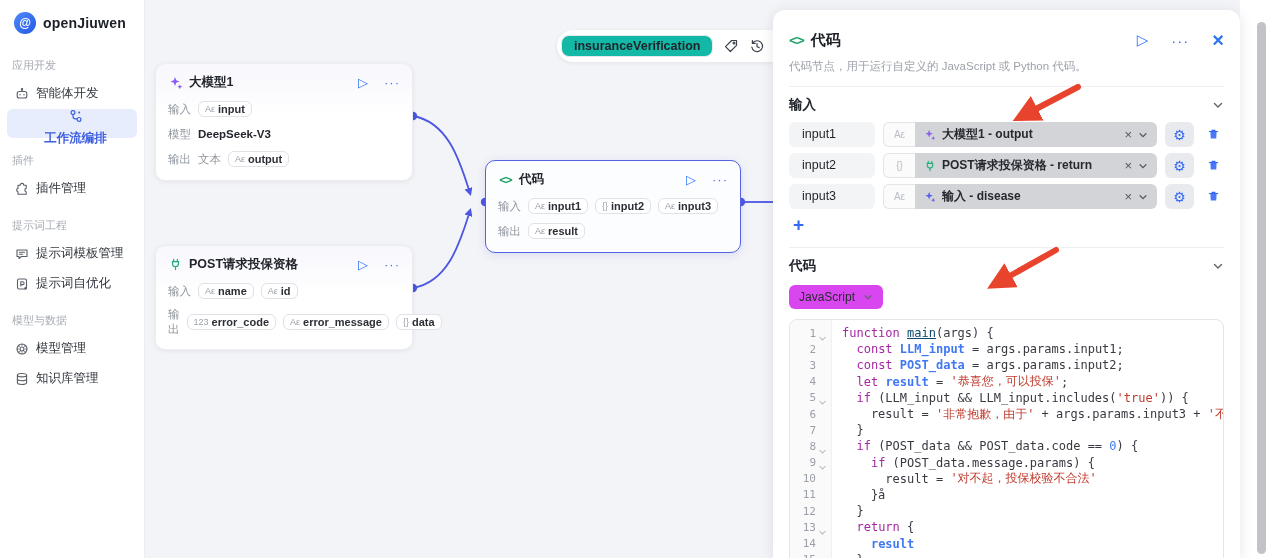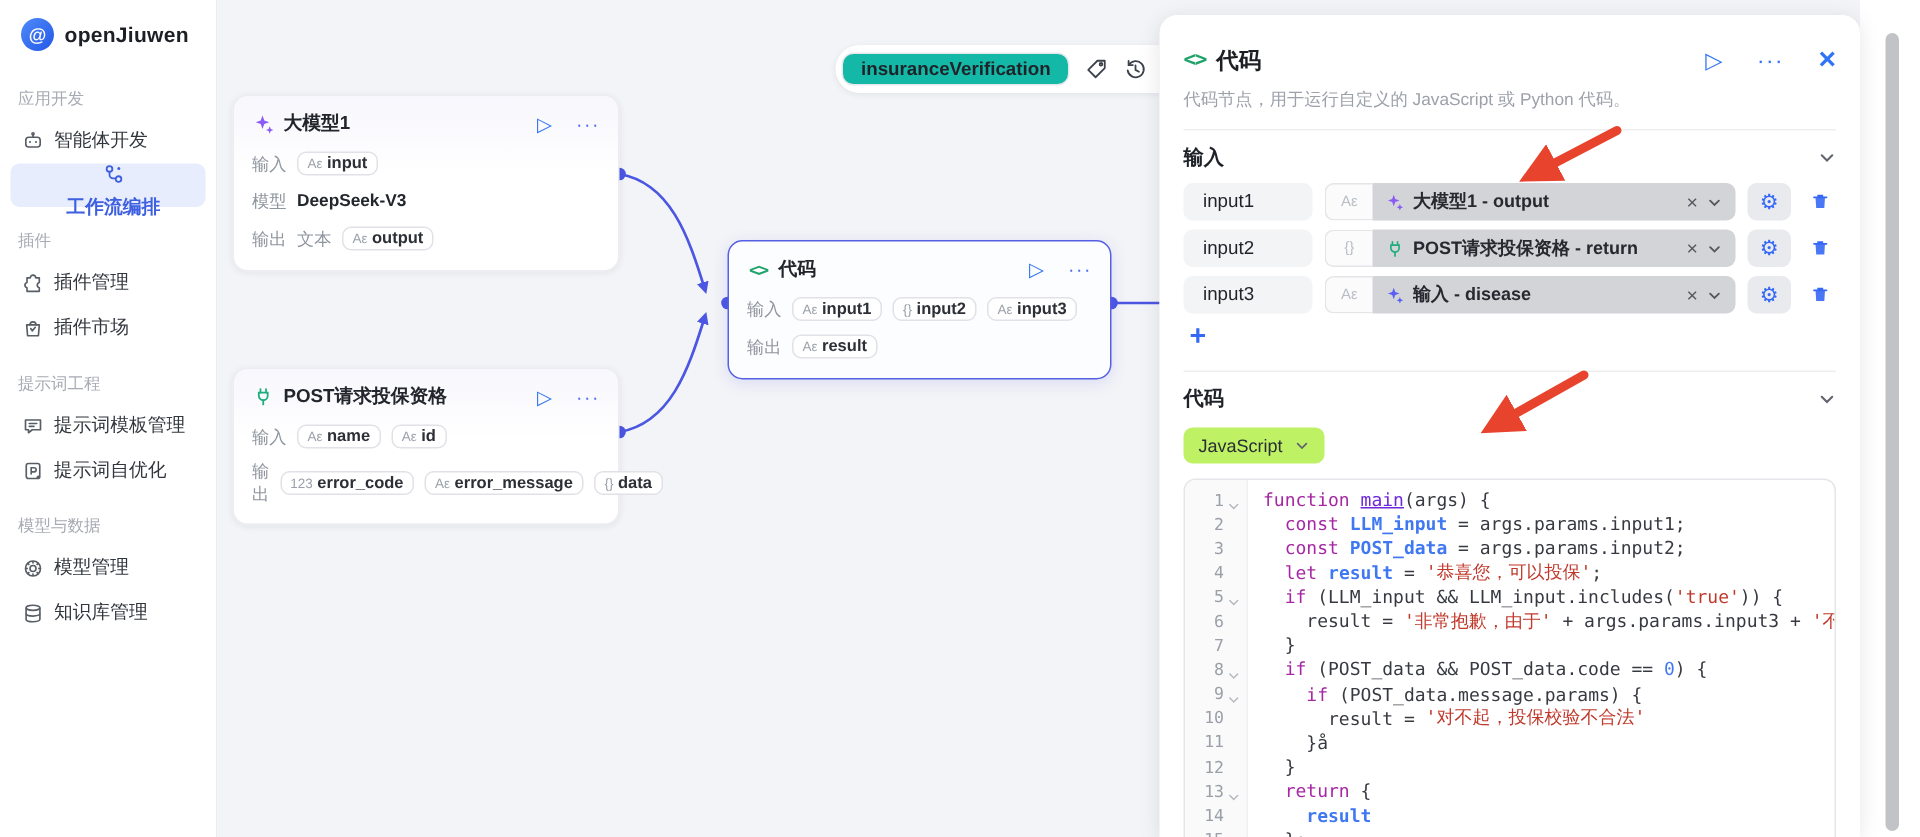--- a/index.html
+++ b/index.html
@@ -79,35 +79,35 @@
     overflow:hidden; }
   .val-x { color:#55585f; font-size:13px; line-height:1; cursor:pointer; }
   .val-chev { color:#55585f; }
   .gear-btn { width:29px; height:25px; background:#e8eaee; border-radius:6px; display:flex;
     align-items:center; justify-content:center; color:#3568f5; font-size:14px; cursor:pointer; }
   .trash-btn { width:22px; display:flex; align-items:center; justify-content:center;
     color:#3568f5; cursor:pointer; }
   .add-btn { color:#3568f5; font-size:19px; font-weight:bold; margin:6px 0 4px 4px;
     cursor:pointer; width:20px; line-height:20px; }
 
-  .lang-select { display:inline-flex; align-items:center; gap:8px; background:#bef264;
+  .lang-select { display:inline-flex; align-items:center; gap:8px; background:#d946ef;
     border-radius:6px; padding:5px 10px; font-size:12px; color:#2a2d33; cursor:pointer; margin-top:2px; }
 
   .editor { margin-top:10px; border:1px solid #e5e6ea; border-radius:8px; height:265px;
     display:flex; overflow:hidden; background:#fff; }
   .gutter { width:42px; background:#fafafa; border-right:1px solid #eff0f2; padding-top:5px; }
   .codecol { flex:1; padding:5px 0 0 10px; overflow:hidden; }
   .gl { height:16.2px; display:flex; align-items:center; justify-content:flex-end;
     padding-right:4px; gap:2px; }
   .gl .num { font-size:11px; color:#9ba0a8; font-family:"DejaVu Sans Mono",monospace; }
   .gl .fold { width:9px; height:9px; color:#b6bac0; }
   .gl .nofold { width:9px; height:9px; }
   .cl { height:16.2px; font-family:"DejaVu Sans Mono","Liberation Mono",monospace;
     font-size:12px; white-space:pre; color:#383a42; display:flex; align-items:center; }
-  .tok-kw { color:#a626a4; } .tok-fn { color:#6d28d9;text-decoration:underline; } .tok-var { color:#4078f2;font-weight:bold; }
+  .tok-kw { color:#a626a4; } .tok-fn { color:#0c4a6e;text-decoration:underline; } .tok-var { color:#4078f2;font-weight:bold; }
   .tok-str { color:#c0392b; } .tok-num { color:#4078f2; } .tok-pl { color:#383a42; }
 
   .right-strip { position:absolute; left:1240px; top:0; width:40px; height:558px;
     background:#fff; z-index:9; }
   .scrollbar { position:absolute; left:17px; top:22px; width:9px; height:532px;
     background:#c2c3c7; border-radius:5px; cursor:pointer; }
 
   .annotations { position:absolute; left:0; top:0; width:1280px; height:558px;
     z-index:40; pointer-events:none; }
 </style>
@@ -145,30 +145,20 @@
         <span>工作流编排</span>
       </div>
       <div class="sec-label">插件</div>
       <div class="side-item">
         <span class="ic">
           <svg viewBox="0 0 14 14" width="14" height="14" fill="none" stroke="currentColor" stroke-width="1.1" stroke-linejoin="round">
             <path d="M5.2 3.2a1.8 1.8 0 0 1 3.6 0h2.4v3.1a1.8 1.8 0 0 0 0 3.5v2.4H3V9.8a1.8 1.8 0 0 1 0-3.5V3.2z"></path>
           </svg>
         </span>
         <span>插件管理</span>
-      </div>
-      <div class="side-item">
-        <span class="ic">
-          <svg viewBox="0 0 14 14" width="14" height="14" fill="none" stroke="currentColor" stroke-width="1.1" stroke-linejoin="round">
-            <path d="M2.8 4.6h8.4l-.6 7.2H3.4z"></path>
-            <path d="M5 4.6a2 2 0 0 1 4 0" stroke-linecap="round"></path>
-            <path d="M5.5 7l1 1.6 2-2.4" stroke-linecap="round"></path>
-          </svg>
-        </span>
-        <span>插件市场</span>
       </div>
       <div class="sec-label">提示词工程</div>
       <div class="side-item">
         <span class="ic">
           <svg viewBox="0 0 14 14" width="14" height="14" fill="none" stroke="currentColor" stroke-width="1.1" stroke-linejoin="round">
             <path d="M2 3h10v6.5H6.5L4 11.5V9.5H2z"></path>
             <path d="M4.5 5.3h5M4.5 7.2h3.2" stroke-linecap="round"></path>
           </svg>
         </span>
         <span>提示词模板管理</span>

